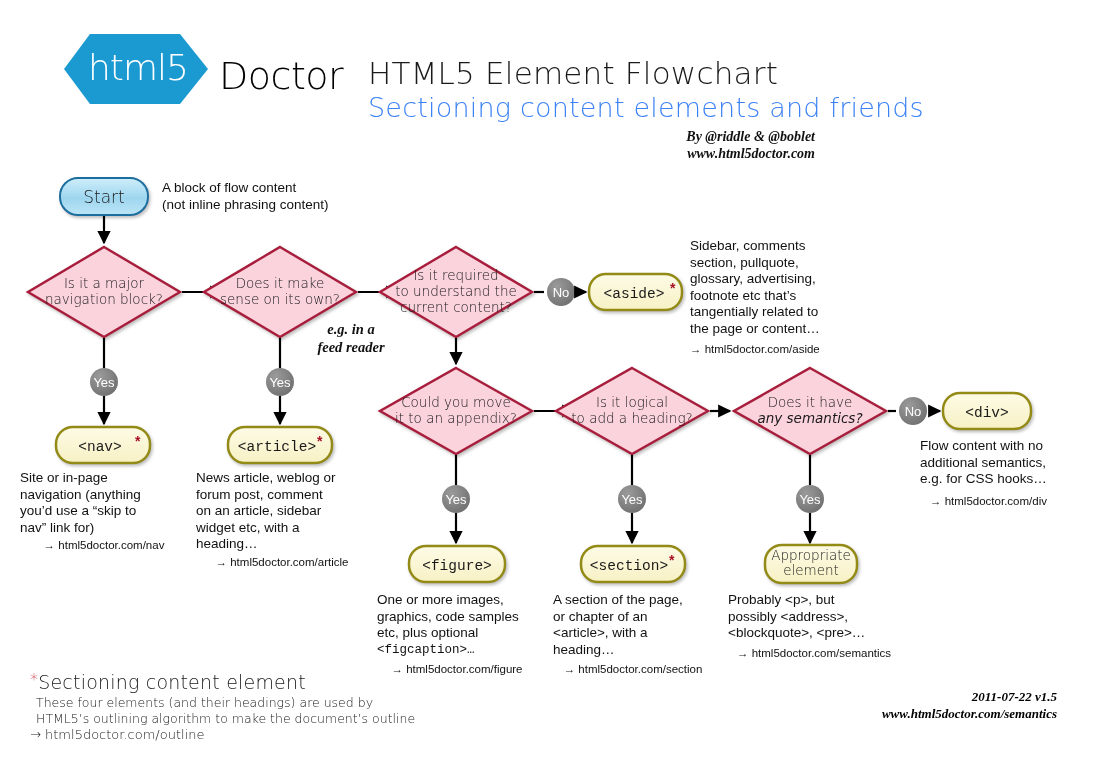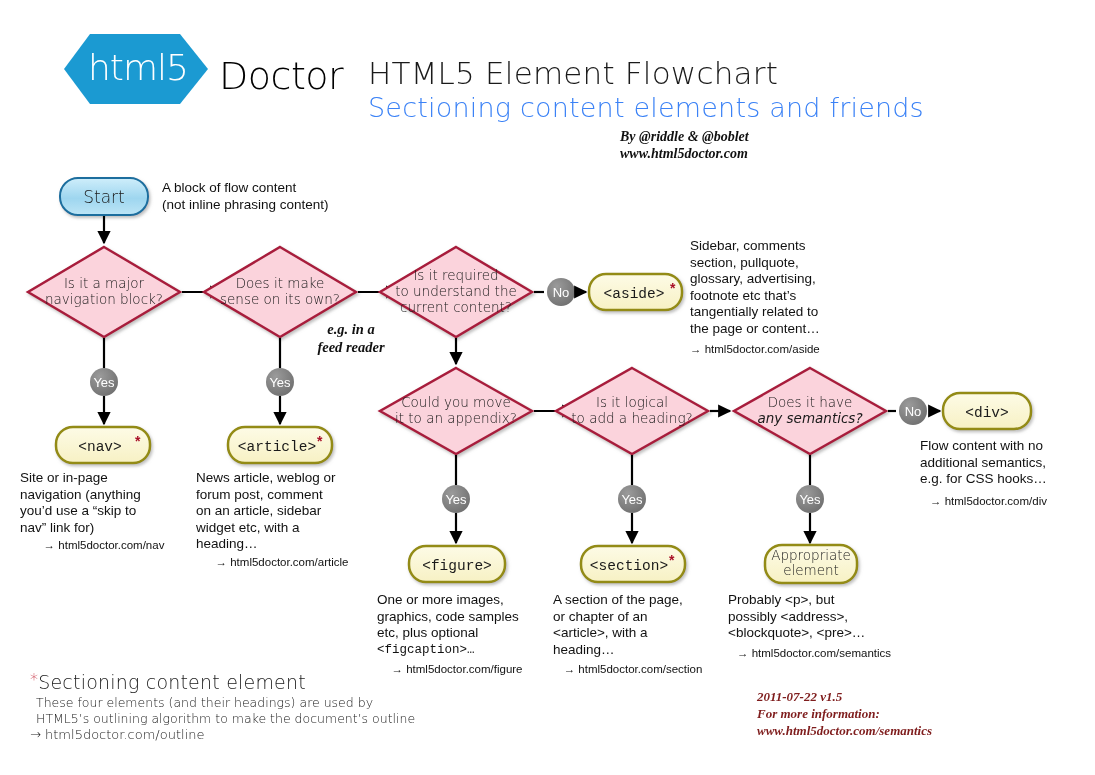--- a/index.html
+++ b/index.html
@@ -74,20 +74,21 @@
     letter-spacing: 0.2px;
     font-family: "DejaVu Sans", sans-serif;
     font-weight: 300;
     white-space: nowrap;
   }
   .byline {
     position: absolute;
     left: 620px;
     top: 128px;
     width: 195px;
+    text-align: right;
     font-family: "Liberation Serif", serif;
     font-style: italic;
     font-weight: bold;
     font-size: 14px;
     color: #111;
     line-height: 17px;
   }
 
   
   .note {
@@ -149,25 +150,26 @@
     font-family: "DejaVu Sans", sans-serif;
     font-weight: 300;
     font-size: 13px;
     color: #1a1a1a;
   }
   .version {
     position: absolute;
     right: 38px;
     top: 688px;
     width: 300px;
+    text-align: right;
     font-family: "Liberation Serif", serif;
     font-style: italic;
     font-weight: bold;
     font-size: 13px;
-    color: #7f1d1d;
+    color: #000000;
     line-height: 17px;
   }
 
   #flow { position: absolute; left: 0; top: 0; }
 
   
   .dtext {
     font-family: "DejaVu Sans", sans-serif;
     font-weight: 300;
     font-size: 13.5px;
@@ -460,17 +462,16 @@
     </div>
     <div class="footnote-body">
       <div>These four elements (and their headings) are used by</div>
       <div>HTML5’s outlining algorithm to make the document’s outline</div>
     </div>
     <div class="footnote-link">→ html5doctor.com/outline</div>
   </div>
 
   <div class="version">
     <div>2011-07-22 v1.5</div>
-    <div>For more information:</div>
     <div>www.html5doctor.com/semantics</div>
   </div>
 
 </div>
 
 </body></html>

